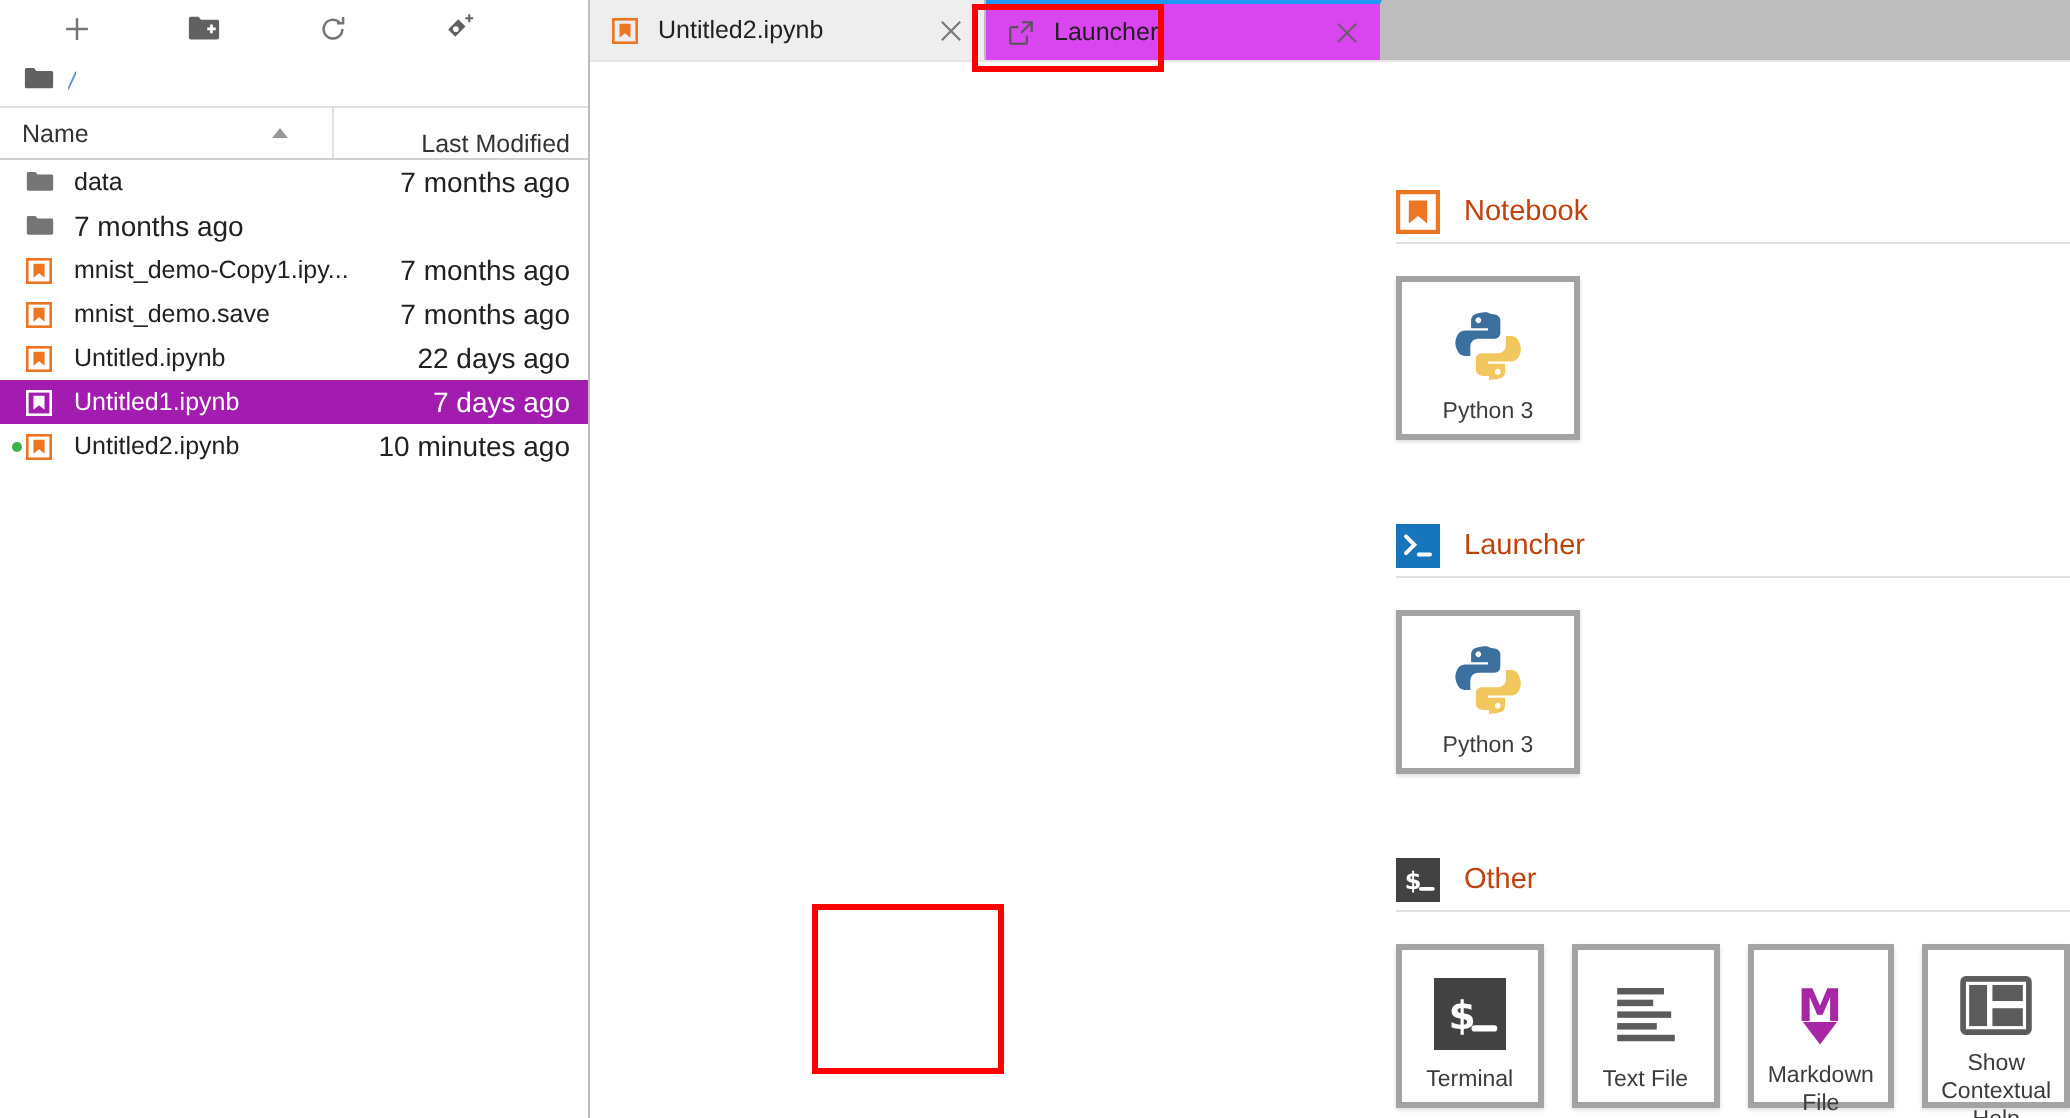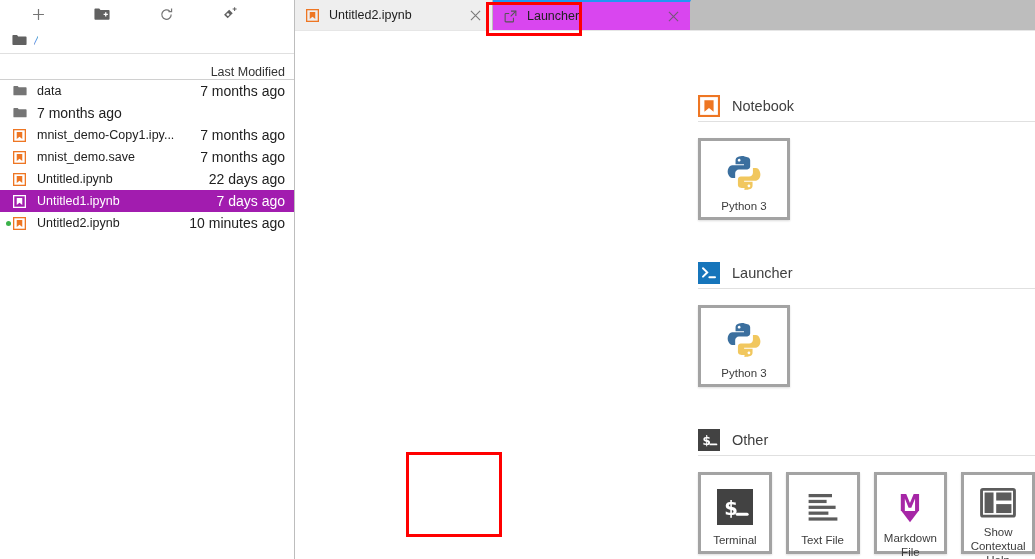--- a/index.html
+++ b/index.html
@@ -120,21 +120,21 @@
     overflow: hidden; position: relative;
     border-top: 1px solid #e6e6e6;
   }
 
   .section { padding-left: 403px; }
   .section-head {
     display: flex; align-items: center;
     height: 30px;
   }
   .section-head .sicon { width: 22px; height: 22px; flex: 0 0 22px; margin-right: 12px; }
-  .section-head .stitle { font-size: 14.5px; color: #404040; }
+  .section-head .stitle { font-size: 14.5px; color: #c2410c; }
   .section-rule { height: 1px; background: #e0e0e0; margin-right: 0; }
   .card-row { display: flex; gap: 14px; padding-top: 16px; }
 
   .card {
     width: 92px; height: 82px;
     background: #ffffff;
     border: 3px solid #a3a3a3;
     box-shadow: 0 1px 2px rgba(0,0,0,0.14);
     display: flex; flex-direction: column;
     align-items: center; justify-content: flex-start;
@@ -190,20 +190,24 @@
     <div id="fb-breadcrumb">
       <span>
         <svg width="15" height="12" viewBox="0 0 17 13">
             <path d="M0.5 1.8a.9.9 0 0 1 .9-.9h4.3l1.3 1.6h8.6a.9.9 0 0 1 .9.9v8a.9.9 0 0 1-.9.9H1.4a.9.9 0 0 1-.9-.9z" fill="#616161"></path>
           </svg>
       </span>
       <span class="crumb-sep">/</span>
     </div>
 
     <div id="fb-head">
+      <div class="col-name">
+        <span>Name</span>
+        <span class="caret"></span>
+      </div>
       <div class="col-mod">
         <span>Last Modified</span>
       </div>
     </div>
 
     <div id="fb-list">
         <div class="fb-row">
           <span class="runningdot hidden"></span>
           <span class="ficon">
             <svg width="14" height="11.200000000000001" viewBox="0 0 17 13">

